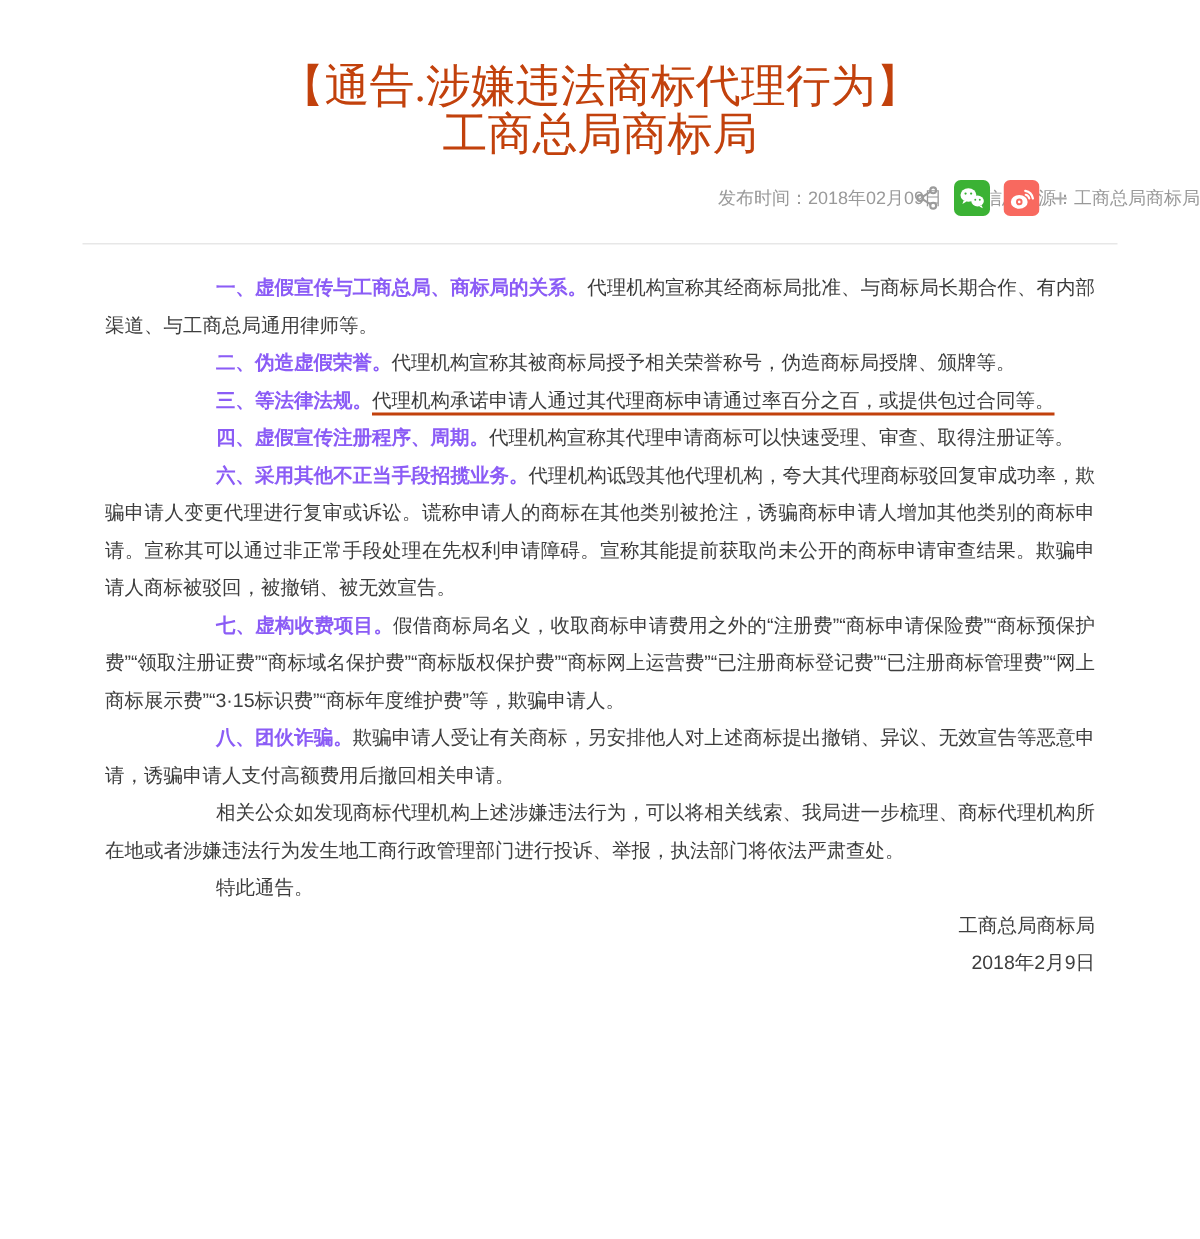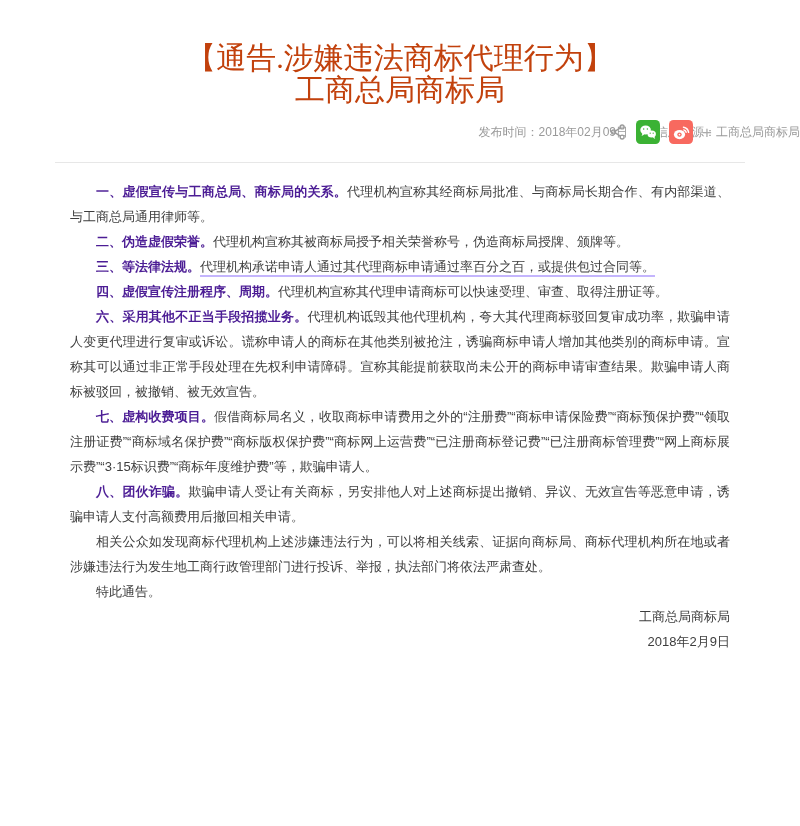--- a/index.html
+++ b/index.html
@@ -61,23 +61,23 @@
     margin: 16px 70px 0;
     font-size: 13px;
     line-height: 25px;
     color: #3d3d3d;
     text-align: justify;
   }
   .article p {
     margin: 0;
     text-indent: 2em;
   }
-  .lead { font-weight: 700; color: #4c1d95; }
+  .lead { font-weight: 700; color: #8b5cf6; margin-left: 48px; }
   .red-underline {
-    border-bottom: 2px solid #c4b5fd;
+    border-bottom: 2px solid #c2410c;
     padding-bottom: 1px;
   }
   .signature { text-align: right; text-indent: 0; }
 </style>
 </head>
 <body>
 
 <div class="page">
 
   <header>
@@ -141,21 +141,21 @@
 
     <p><span class="lead">四、虚假宣传注册程序、周期。</span><span>代理机构宣称其代理申请商标可以快速受理、审查、取得注册证等。</span></p>
 
 
     <p><span class="lead">六、采用其他不正当手段招揽业务。</span><span>代理机构诋毁其他代理机构，夸大其代理商标驳回复审成功率，欺骗申请人变更代理进行复审或诉讼。谎称申请人的商标在其他类别被抢注，诱骗商标申请人增加其他类别的商标申请。宣称其可以通过非正常手段处理在先权利申请障碍。宣称其能提前获取尚未公开的商标申请审查结果。欺骗申请人商标被驳回，被撤销、被无效宣告。</span></p>
 
     <p><span class="lead">七、虚构收费项目。</span><span>假借商标局名义，收取商标申请费用之外的“注册费”“商标申请保险费”“商标预保护费”“领取注册证费”“商标域名保护费”“商标版权保护费”“商标网上运营费”“已注册商标登记费”“已注册商标管理费”“网上商标展示费”“3·15标识费”“商标年度维护费”等，欺骗申请人。</span></p>
 
     <p><span class="lead">八、团伙诈骗。</span><span>欺骗申请人受让有关商标，另安排他人对上述商标提出撤销、异议、无效宣告等恶意申请，诱骗申请人支付高额费用后撤回相关申请。</span></p>
 
-    <p><span class="lead"></span><span>相关公众如发现商标代理机构上述涉嫌违法行为，可以将相关线索、证据向商标局、商标代理机构所在地或者涉嫌违法行为发生地工商行政管理部门进行投诉、举报，执法部门将依法严肃查处。</span></p>
+    <p><span class="lead"></span><span>相关公众如发现商标代理机构上述涉嫌违法行为，可以将相关线索、我局进一步梳理、商标代理机构所在地或者涉嫌违法行为发生地工商行政管理部门进行投诉、举报，执法部门将依法严肃查处。</span></p>
 
     <p><span class="lead"></span><span>特此通告。</span></p>
 
     <div class="signature">工商总局商标局</div>
     <div class="signature">2018年2月9日</div>
   </main>
 
 </div>
 
 </body></html>

